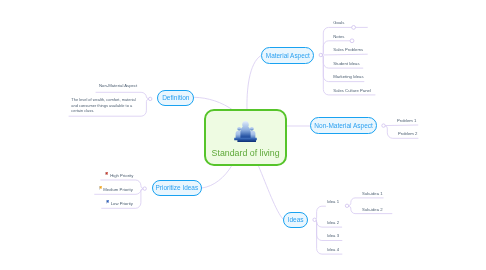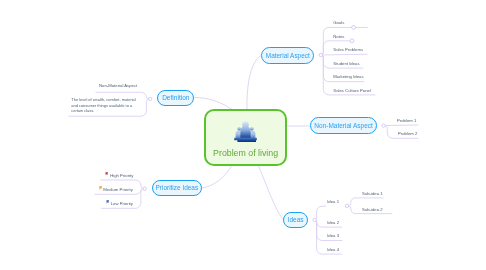--- a/index.html
+++ b/index.html
@@ -89,21 +89,21 @@
         <path d="M16 178 L16 126 Q16 96 52 96 Q88 96 88 126 L88 178 Z"></path>
         <ellipse cx="52" cy="78" rx="20" ry="18"></ellipse>
       </g>
       <g fill="url(#gside)">
         <path d="M142 178 L142 126 Q142 96 178 96 Q214 96 214 126 L214 178 Z"></path>
         <ellipse cx="178" cy="78" rx="20" ry="18"></ellipse>
       </g>
       <path fill="url(#gmid)" d="M115 1 C137 1 148 16 148 38 C148 46 146 53 143 58 C160 68 166 92 166 118 L166 182 L64 182 L64 118 C64 92 70 68 87 58 C84 53 82 46 82 38 C82 16 93 1 115 1 Z"></path>
       <path fill="url(#gbar)" d="M2 168 L228 168 L228 193 L220 193 L220 212 L34 212 L34 193 L2 193 Z"></path>
     </svg>
-    <div class="root-label">Problem of living</div>
+    <div class="root-label">Standard of living</div>
   </div>
 
   <div class="node pill" style="left:261.4px;top:47.0px;width:52.8px;height:16.5px;font-size:6.45px;">
     <span>Material Aspect</span>
   </div>
   <div class="node pill" style="left:157.4px;top:90.2px;width:36.8px;height:15.6px;font-size:6.55px;">
     <span>Definition</span>
   </div>
   <div class="node pill" style="left:310.3px;top:117.0px;width:66.6px;height:17.0px;font-size:6.5px;">
     <span>Non-Material Aspect</span>

